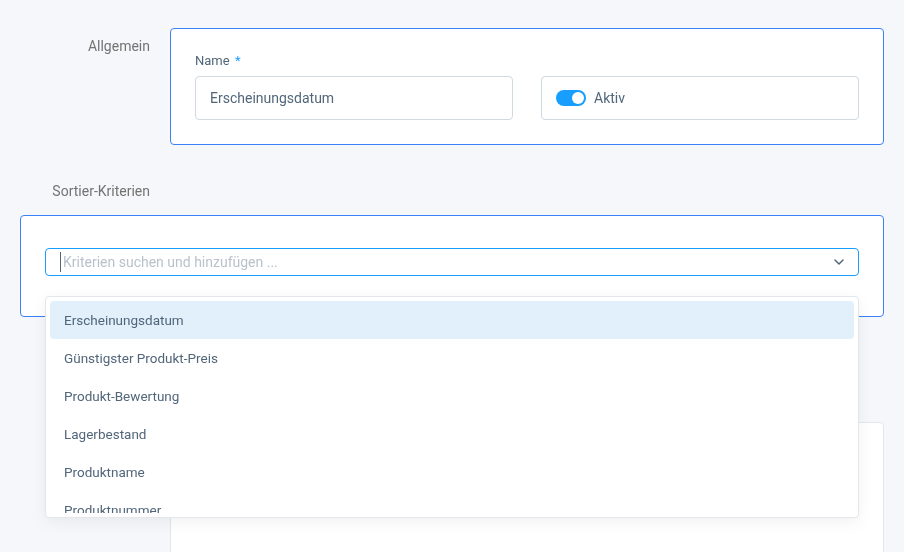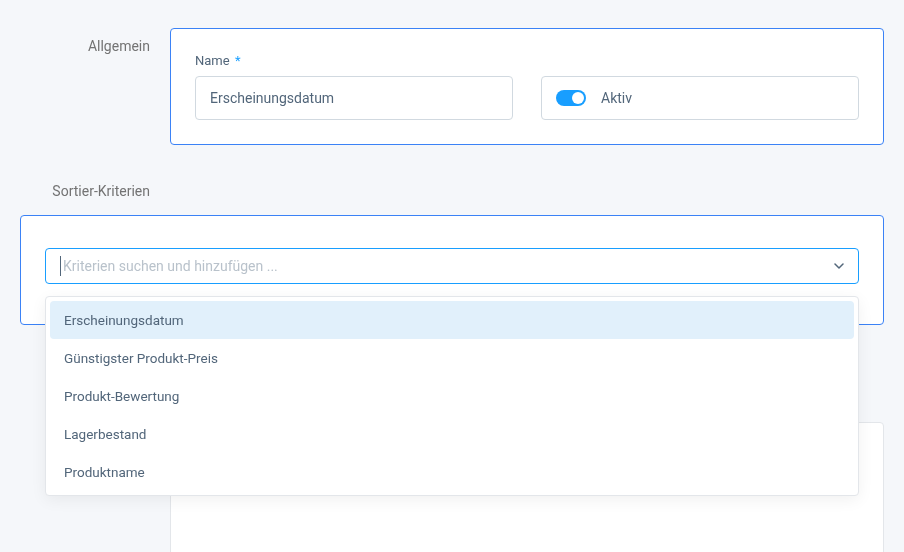--- a/index.html
+++ b/index.html
@@ -57,21 +57,21 @@
       outline: none;
       font-family: inherit;
     }
     .toggle-box {
       height: 44px;
       border: 1px solid #d1d9e0;
       border-radius: 4px;
       display: flex;
       align-items: center;
       padding: 0 14px;
-      gap: 15px;
+      gap: 8px;
     }
     .toggle {
       width: 30px;
       height: 16px;
       background: #189eff;
       border-radius: 8px;
       position: relative;
       cursor: pointer;
     }
     .toggle-knob {
@@ -90,21 +90,21 @@
     .section2 .section-label { padding-top: 26px; }
     .section2 .section-card {
       margin-top: 16px;
       padding-top: 32px;
       padding-bottom: 40px;
       height: 110px;
     }
 
     .combo-wrapper { position: relative; }
     .combo-input-box {
-      height: 36px;
+      height: 28px;
       border: 1px solid #189eff;
       border-radius: 4px;
       display: flex;
       align-items: center;
       padding: 0 14px;
       position: relative;
     }
     .combo-cursor {
       width: 1px;
       height: 20px;
@@ -219,18 +219,19 @@
               </svg>
           </span>
         </div>
         <div class="dropdown">
           <div class="dropdown-inner" id="dropdown-list">
               <div class="dropdown-item highlighted">Erscheinungsdatum</div>
               <div class="dropdown-item">Günstigster Produkt-Preis</div>
               <div class="dropdown-item">Produkt-Bewertung</div>
               <div class="dropdown-item">Lagerbestand</div>
               <div class="dropdown-item">Produktname</div>
+              <div class="dropdown-item">Produktnummer</div>
             </div>
         </div>
       </div>
     </div>
   </div>
 </div>
 
 </body></html>

